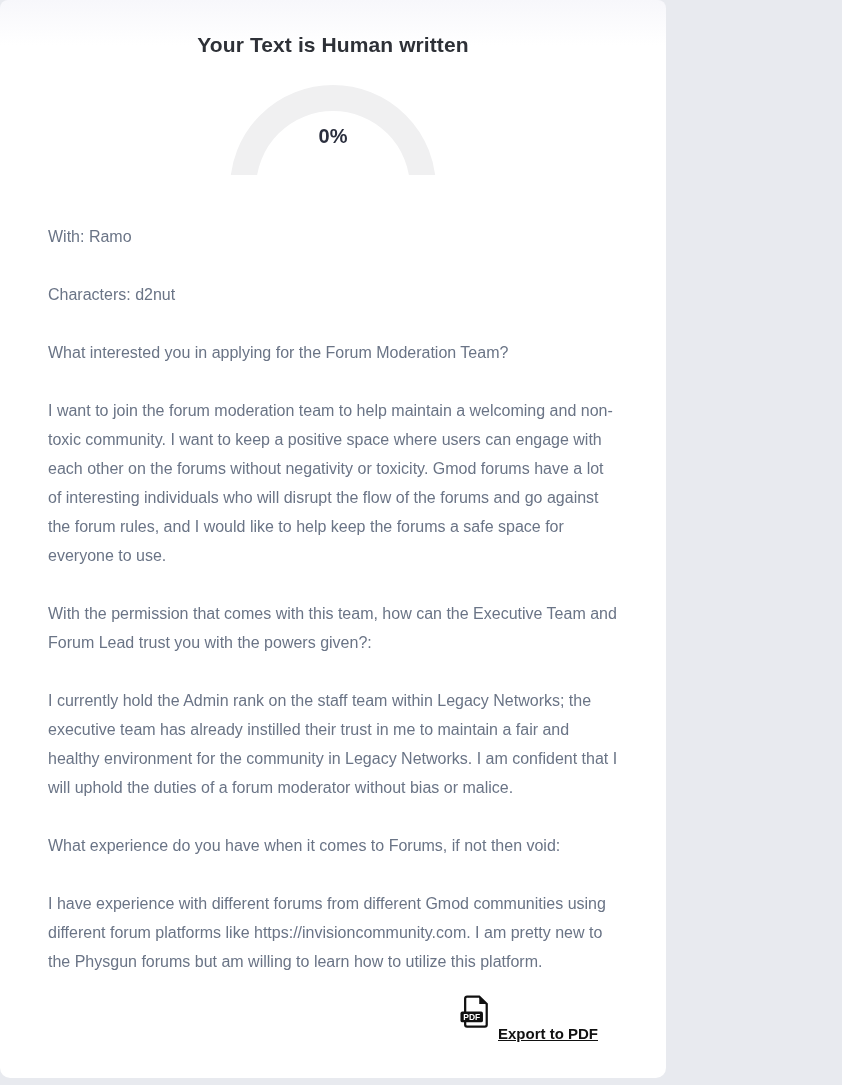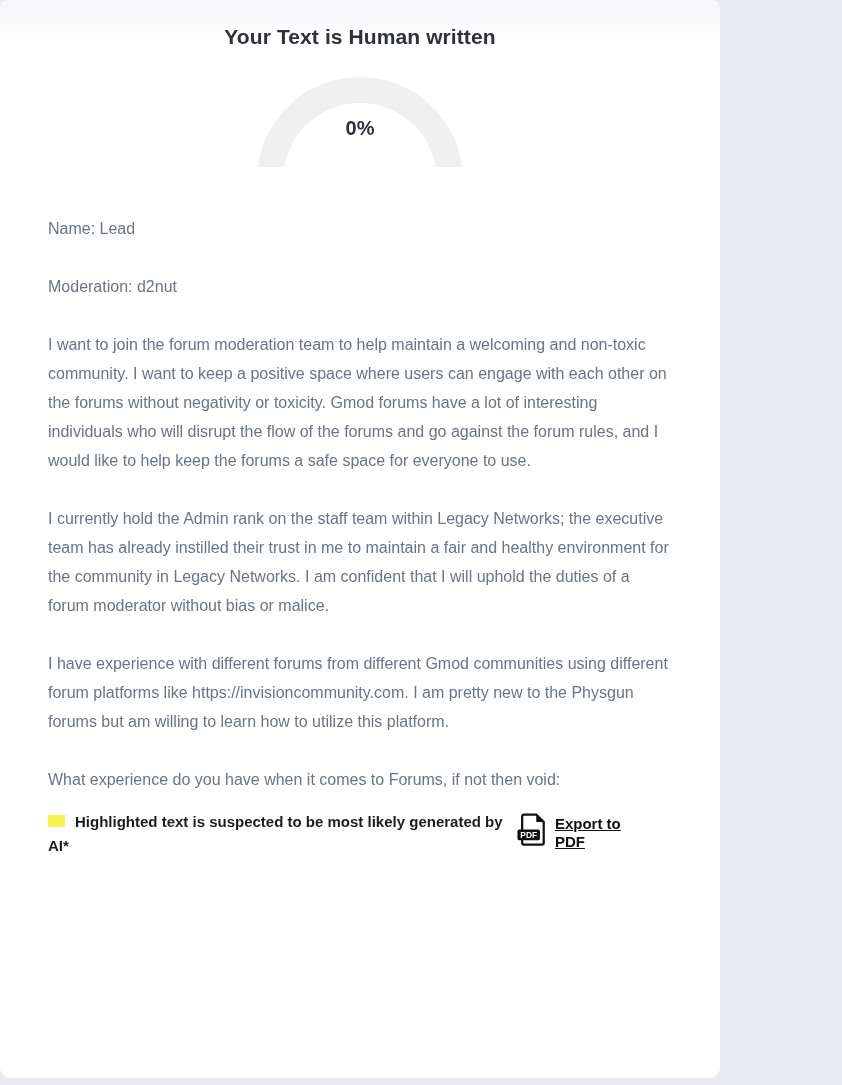--- a/index.html
+++ b/index.html
@@ -5,26 +5,26 @@
   * { box-sizing: border-box; }
   html, body {
     margin: 0;
     padding: 0;
     width: 842px;
     height: 1085px;
     background: #e8eaef;
     font-family: "Liberation Sans", "DejaVu Sans", sans-serif;
   }
   .card {
-    width: 720px;
+    width: 666px;
     height: 1078px;
     background: #ffffff;
     background-image: linear-gradient(180deg, #f7f7fb 0%, #ffffff 45px);
     border-radius: 8px 8px 10px 10px;
-    padding-top: 24px;
+    padding-top: 32px;
     overflow: hidden;
   }
   .page-title {
     margin: 0;
     text-align: center;
     font-size: 21px;
     line-height: 26px;
     font-weight: 700;
     color: #2e3137;
     letter-spacing: 0.1px;
@@ -97,51 +97,51 @@
     color: #111111;
     cursor: pointer;
     text-decoration: none;
   }
   .export-label {
     font-size: 15px;
     font-weight: 700;
     text-decoration: underline;
     line-height: 18px;
     padding-top: 2px;
+    margin-top: 28px;
   }
   .pdf-icon svg { display: block; }
 </style>
 </head>
 <body>
 
 <div class="card">
 
   <h1 class="page-title">Your Text is Human written</h1>
 
   <div class="gauge-wrap">
     <div class="gauge-ring"></div>
     <div class="gauge-text">
       <div>0%</div>
     </div>
   </div>
 
   <div class="content">
-    <p>Name: Lead</p>
-    <p>Moderation: d2nut</p>
+    <p>With: Ramo</p>
+    <p>Characters: d2nut</p>
+    <p>What interested you in applying for the Forum Moderation Team?</p>
     <p>I want to join the forum moderation team to help maintain a welcoming and non-toxic community. I want to keep a positive space where users can engage with each other on the forums without negativity or toxicity. Gmod forums have a lot of interesting individuals who will disrupt the flow of the forums and go against the forum rules, and I would like to help keep the forums a safe space for everyone to use.</p>
+    <p>With the permission that comes with this team, how can the Executive Team and Forum Lead trust you with the powers given?:</p>
     <p>I currently hold the Admin rank on the staff team within Legacy Networks; the executive team has already instilled their trust in me to maintain a fair and healthy environment for the community in Legacy Networks. I am confident that I will uphold the duties of a forum moderator without bias or malice.</p>
+    <p>What experience do you have when it comes to Forums, if not then void:</p>
     <p>I have experience with different forums from different Gmod communities using different forum platforms like https://invisioncommunity.com. I am pretty new to the Physgun forums but am willing to learn how to utilize this platform.</p>
-    <p>What experience do you have when it comes to Forums, if not then void:</p>
   </div>
 
   <div class="footer">
     <div class="footer-left">
-      <div class="legend-row">
-        <span class="swatch"></span><span>Highlighted text is suspected to be most likely generated by AI*</span>
-      </div>
     </div>
 
     <a class="export">
       <span class="pdf-icon">
         <svg width="30" height="33" viewBox="0 0 32 35" xmlns="http://www.w3.org/2000/svg">
           <path d="M7.5 1.5 h13 l8 8 v22 a2 2 0 0 1 -2 2 h-19 a2 2 0 0 1 -2 -2 v-28 a2 2 0 0 1 2 -2 z" fill="#ffffff" stroke="#111111" stroke-width="2.4"></path>
           <path d="M20.5 1.5 v8 h8 z" fill="#111111"></path>
           <rect x="0.5" y="17.5" width="24" height="11.5" rx="2" fill="#111111"></rect>
           <text x="12.5" y="26.6" text-anchor="middle" fill="#ffffff" font-family="Liberation Sans, DejaVu Sans, sans-serif" font-size="9" font-weight="bold">PDF</text>
         </svg>

